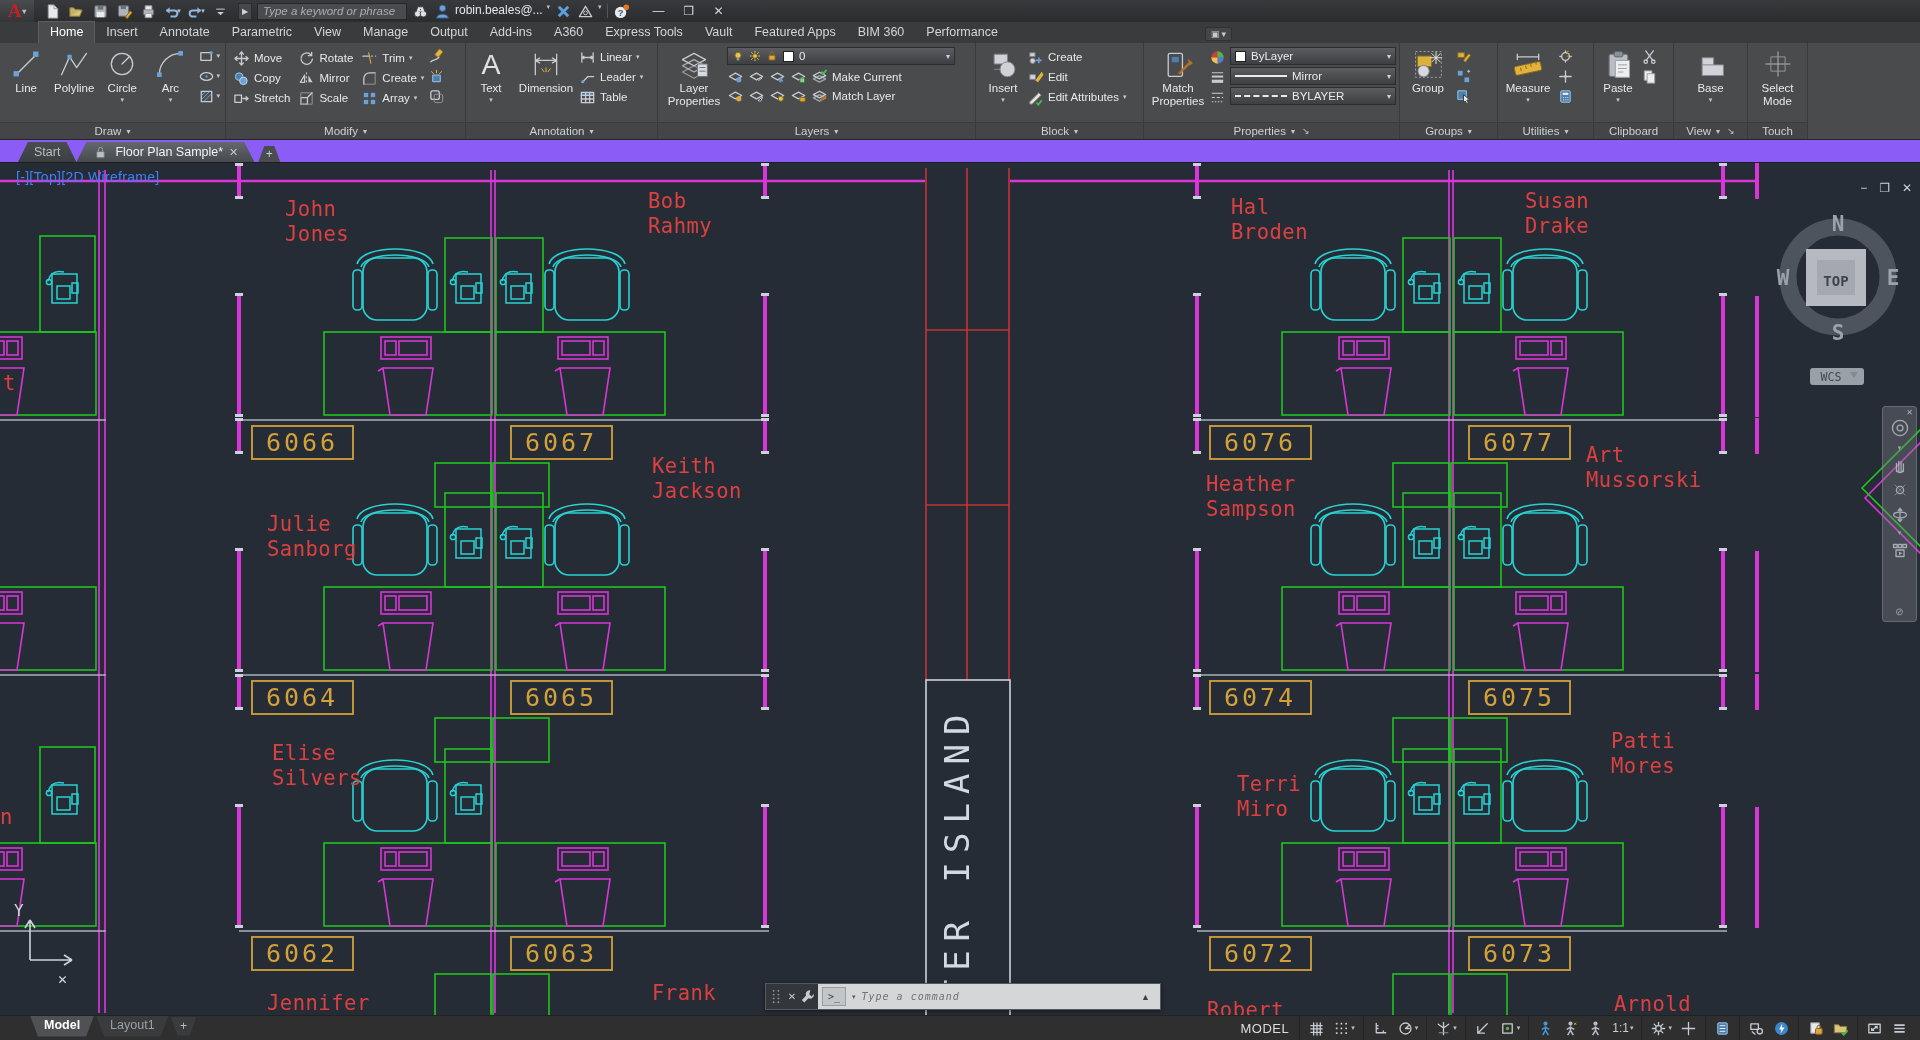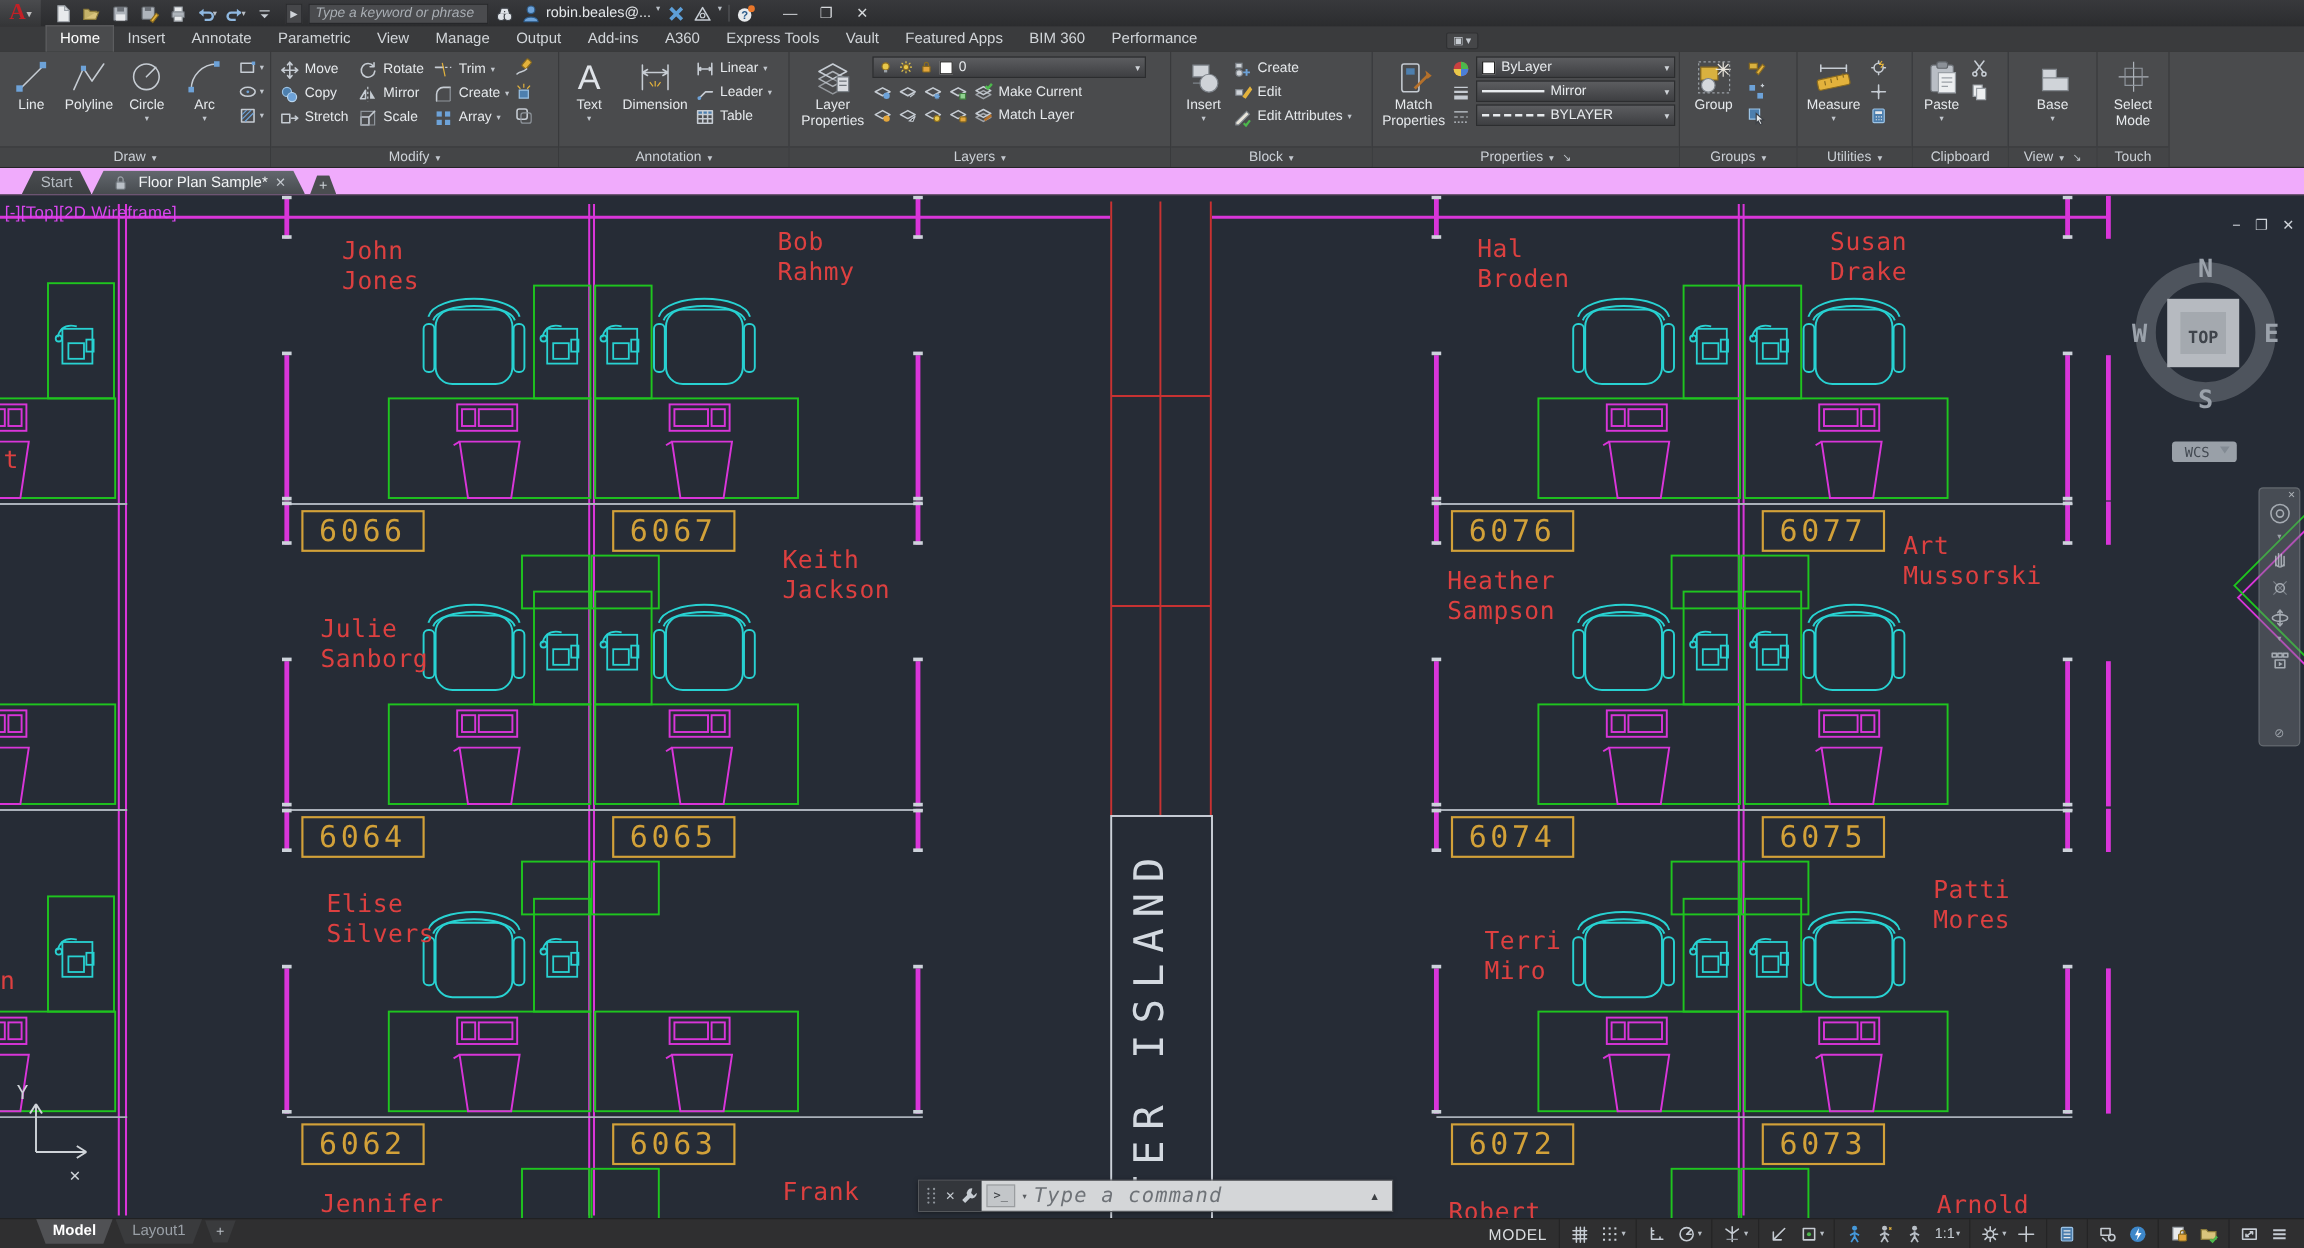--- a/index.html
+++ b/index.html
@@ -50,47 +50,47 @@
   .mini .dd { font-size:7px; color:#c2c7cd; }
   .combo { height:18px; background:linear-gradient(#5c5d60,#3e3f42); border:1px solid #2c2d2f; color:#e8ebee; font-size:11.5px;
            display:flex; align-items:center; padding:0 4px; gap:5px; margin-bottom:2px; }
   .combo .dd { margin-left:auto; font-size:8px; color:#cfd3d8; }
   .swatch { width:11px; height:11px; background:#fff; border:1px solid #222; }
   .lw-line { width:52px; height:2px; background:#e8ebee; }
   .lt-line { width:52px; border-top:2px solid #e8ebee; }
   .layrow { display:flex; align-items:center; gap:4px; height:19px; color:#e6e9ec; font-size:11.5px; }
 
   
-  .filetabs { height:23px; background:#f0abfc; display:flex; align-items:flex-end; padding-left:18px; border-bottom:1px solid #1d1e20; }
+  .filetabs { height:23px; background:#8b5cf6; display:flex; align-items:flex-end; padding-left:18px; border-bottom:1px solid #1d1e20; }
   .ftab { height:20px; display:flex; align-items:center; gap:6px; padding:0 16px; font-size:12.5px; color:#b6bcc3;
           background:linear-gradient(#4a4d50,#3c3f42); clip-path:polygon(10px 0, calc(100% - 10px) 0, 100% 100%, 0 100%); }
   .ftab.active { background:linear-gradient(#63686e,#474b4f); color:#f2f4f6; }
   .ftab .x { color:#c2c7cd; font-size:11px; }
   .newtab { width:22px; height:16px; background:#4a4d50; clip-path:polygon(6px 0, calc(100% - 6px) 0, 100% 100%, 0 100%);
             color:#cdd2d7; display:flex; align-items:center; justify-content:center; font-size:12px; margin-left:4px; }
 
   
   .canvas { position:relative; flex:1; background:#262c36; overflow:hidden; }
   .canvas svg.plan { position:absolute; left:0; top:0; }
-  .vp-label { position:absolute; left:4px; top:6px; color:#d946ef; font-size:14px; letter-spacing:.3px; }
+  .vp-label { position:absolute; left:16px; top:6px; color:#3b82f6; font-size:14px; letter-spacing:.3px; }
   .vp-ctl { position:absolute; right:8px; top:18px; display:flex; gap:12px; color:#ced3d9; font-size:12px; }
   .navbar { position:absolute; left:1882px; top:243px; width:35px; height:216px; background:rgba(116,121,127,.42);
             border:1px solid rgba(160,165,170,.35); border-radius:4px; display:flex; flex-direction:column; align-items:center; padding-top:10px; gap:7px; }
   .navbar .nx { position:absolute; top:1px; right:3px; font-size:8px; color:#aeb3b9; }
   .navbar .ndd { font-size:7px; color:#9ba1a8; line-height:3px; }
   .navbar .nminus { margin-top:auto; margin-bottom:4px; color:#9ba1a8; font-size:10px; }
   .cmdbar { position:absolute; left:765px; top:820px; width:396px; height:27px; display:flex; align-items:stretch;
             border:1px solid #55585c; box-shadow:0 1px 4px rgba(0,0,0,.5); }
   .cmd-left { width:52px; background:#33363b; display:flex; align-items:center; justify-content:space-evenly; }
   .cmd-main { flex:1; background:#d4d6d8; display:flex; align-items:center; gap:6px; padding:0 4px; }
   .cmd-prompt { width:24px; height:19px; background:#c3c6c9; border:1px solid #9a9da0; display:flex; align-items:center; justify-content:center;
                 color:#3c3f43; font-size:10px; font-family:"DejaVu Sans Mono", monospace; }
   .cmd-prompt-dd { font-size:7px; color:#5a5d61; }
   .cmd-text { color:#6e7control:#6e7control; }
-  .cmd-text { color:#6e7277; font-style:italic; font-size:17px; font-family:"DejaVu Sans Mono", monospace; letter-spacing:1px; }
+  .cmd-text { color:#6e7277; font-style:italic; font-size:10px; font-family:"DejaVu Sans Mono", monospace; letter-spacing:1px; }
   .cmd-up { margin-left:auto; color:#3c3f43; font-size:9px; padding-right:6px; }
 
   
   .statusbar { height:25px; background:#2f2f30; display:flex; align-items:center; border-top:1px solid #202122; }
   .lay-tabs { display:flex; align-items:flex-start; height:25px; padding-left:30px; gap:2px; }
   .ltab { height:21px; margin-top:0; padding:2px 14px; font-size:12.5px; color:#9aa0a7;
           background:#3a3b3d; clip-path:polygon(0 0, 100% 0, calc(100% - 8px) 100%, 8px 100%); }
   .ltab.active { background:#505154; color:#fff; font-weight:bold; }
   .ltab-plus { height:19px; width:26px; margin-top:1px; background:#3a3b3d; clip-path:polygon(0 0, 100% 0, calc(100% - 7px) 100%, 7px 100%);
                color:#b9bfc6; display:flex; align-items:center; justify-content:center; }

